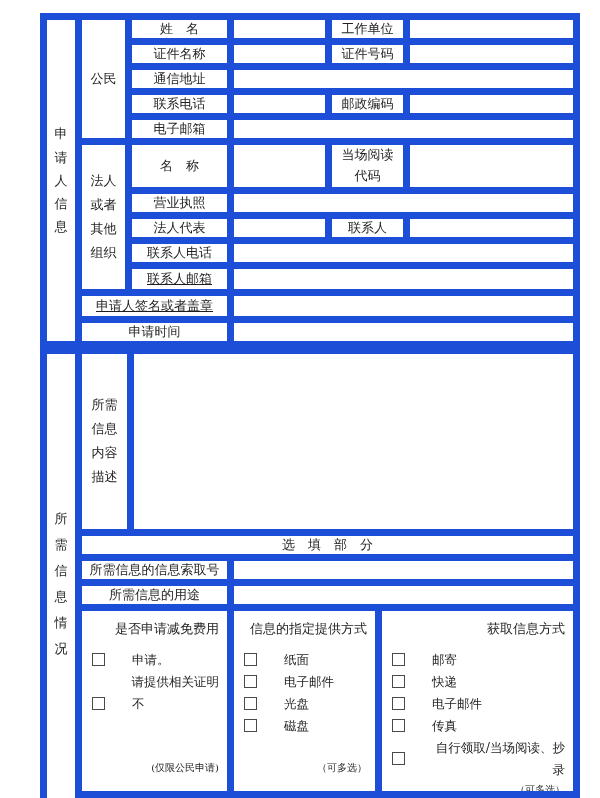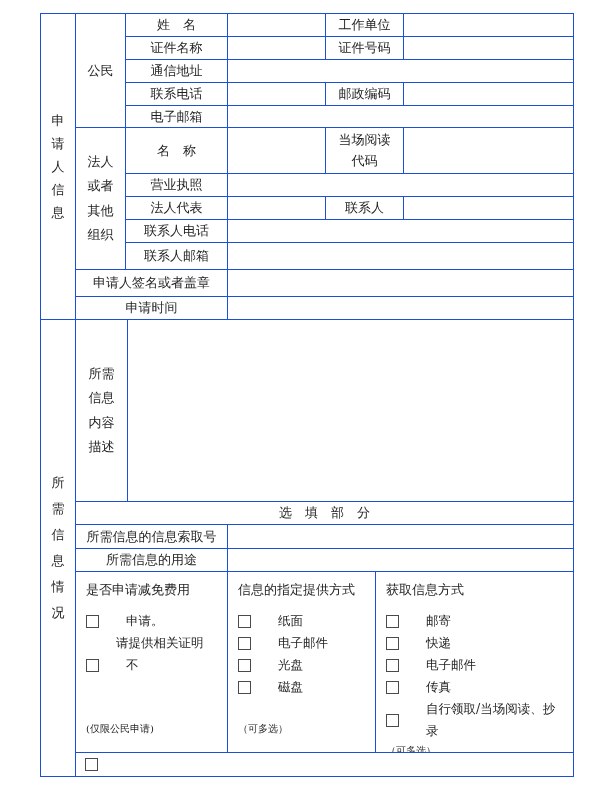--- a/index.html
+++ b/index.html
@@ -8,32 +8,32 @@
     width: 600px;
     height: 798px;
     background: #ffffff;
     font-family: "DejaVu Serif", "Liberation Serif", serif;
     color: #1f1f1f;
     overflow: hidden;
   }
   .form-wrap { position: absolute; left: 40px; top: 13px; }
   table { border-collapse: collapse; table-layout: fixed; }
   td {
-    border: 1px solid #1d4ed8;
+    border: 7px solid #1d4ed8;
     font-size: 13px;
     text-align: center;
     vertical-align: middle;
     padding: 0;
     overflow: hidden;
   }
   .t2 { margin-top: -1px; }
 
   
   .h22 { height: 22px; } .h23 { height: 23px; } .h24 { height: 24px; }
-  .h27 { height: 27px; } .h46 { height: 46px; }
+  .h27 { height: 27px; text-decoration: underline; } .h46 { height: 46px; }
   .h180 { height: 180px; } .h182 { height: 182px; }
 
   
   .vtext {
     width: 15px; margin: 0 auto;
     word-break: break-all; line-height: 1.78;
     letter-spacing: 0;
   }
   .vtext2 {
     width: 15px; margin: 0 auto;
@@ -42,21 +42,21 @@
   
   .wrap2 {
     width: 28px; margin: 8px auto;
     word-break: break-all; line-height: 1.85;
   }
   .twoline { line-height: 1.6; display: block; }
 
   .opt-header-row td { font-weight: normal; font-size: 13px; }
 
   
-  .optcell { vertical-align: top; text-align: left; }
+  .optcell { vertical-align: top; text-align: right; }
   .optcol {
     display: flex; flex-direction: column;
     height: 160px; padding: 6px 8px 14px 10px;
   }
   .optcol .hdr { line-height: 20px; margin: 2px 0 10px 0; }
   .opt { display: flex; align-items: center; gap: 27px; line-height: 22px; font-size: 12.5px; }
   .opt-cont { margin-left: 30px; line-height: 22px; font-size: 12.5px; }
   .note { margin-top: auto; line-height: 18px; font-size: 10px; }
   .note-inline { margin-top: 0; }
   .cb {

